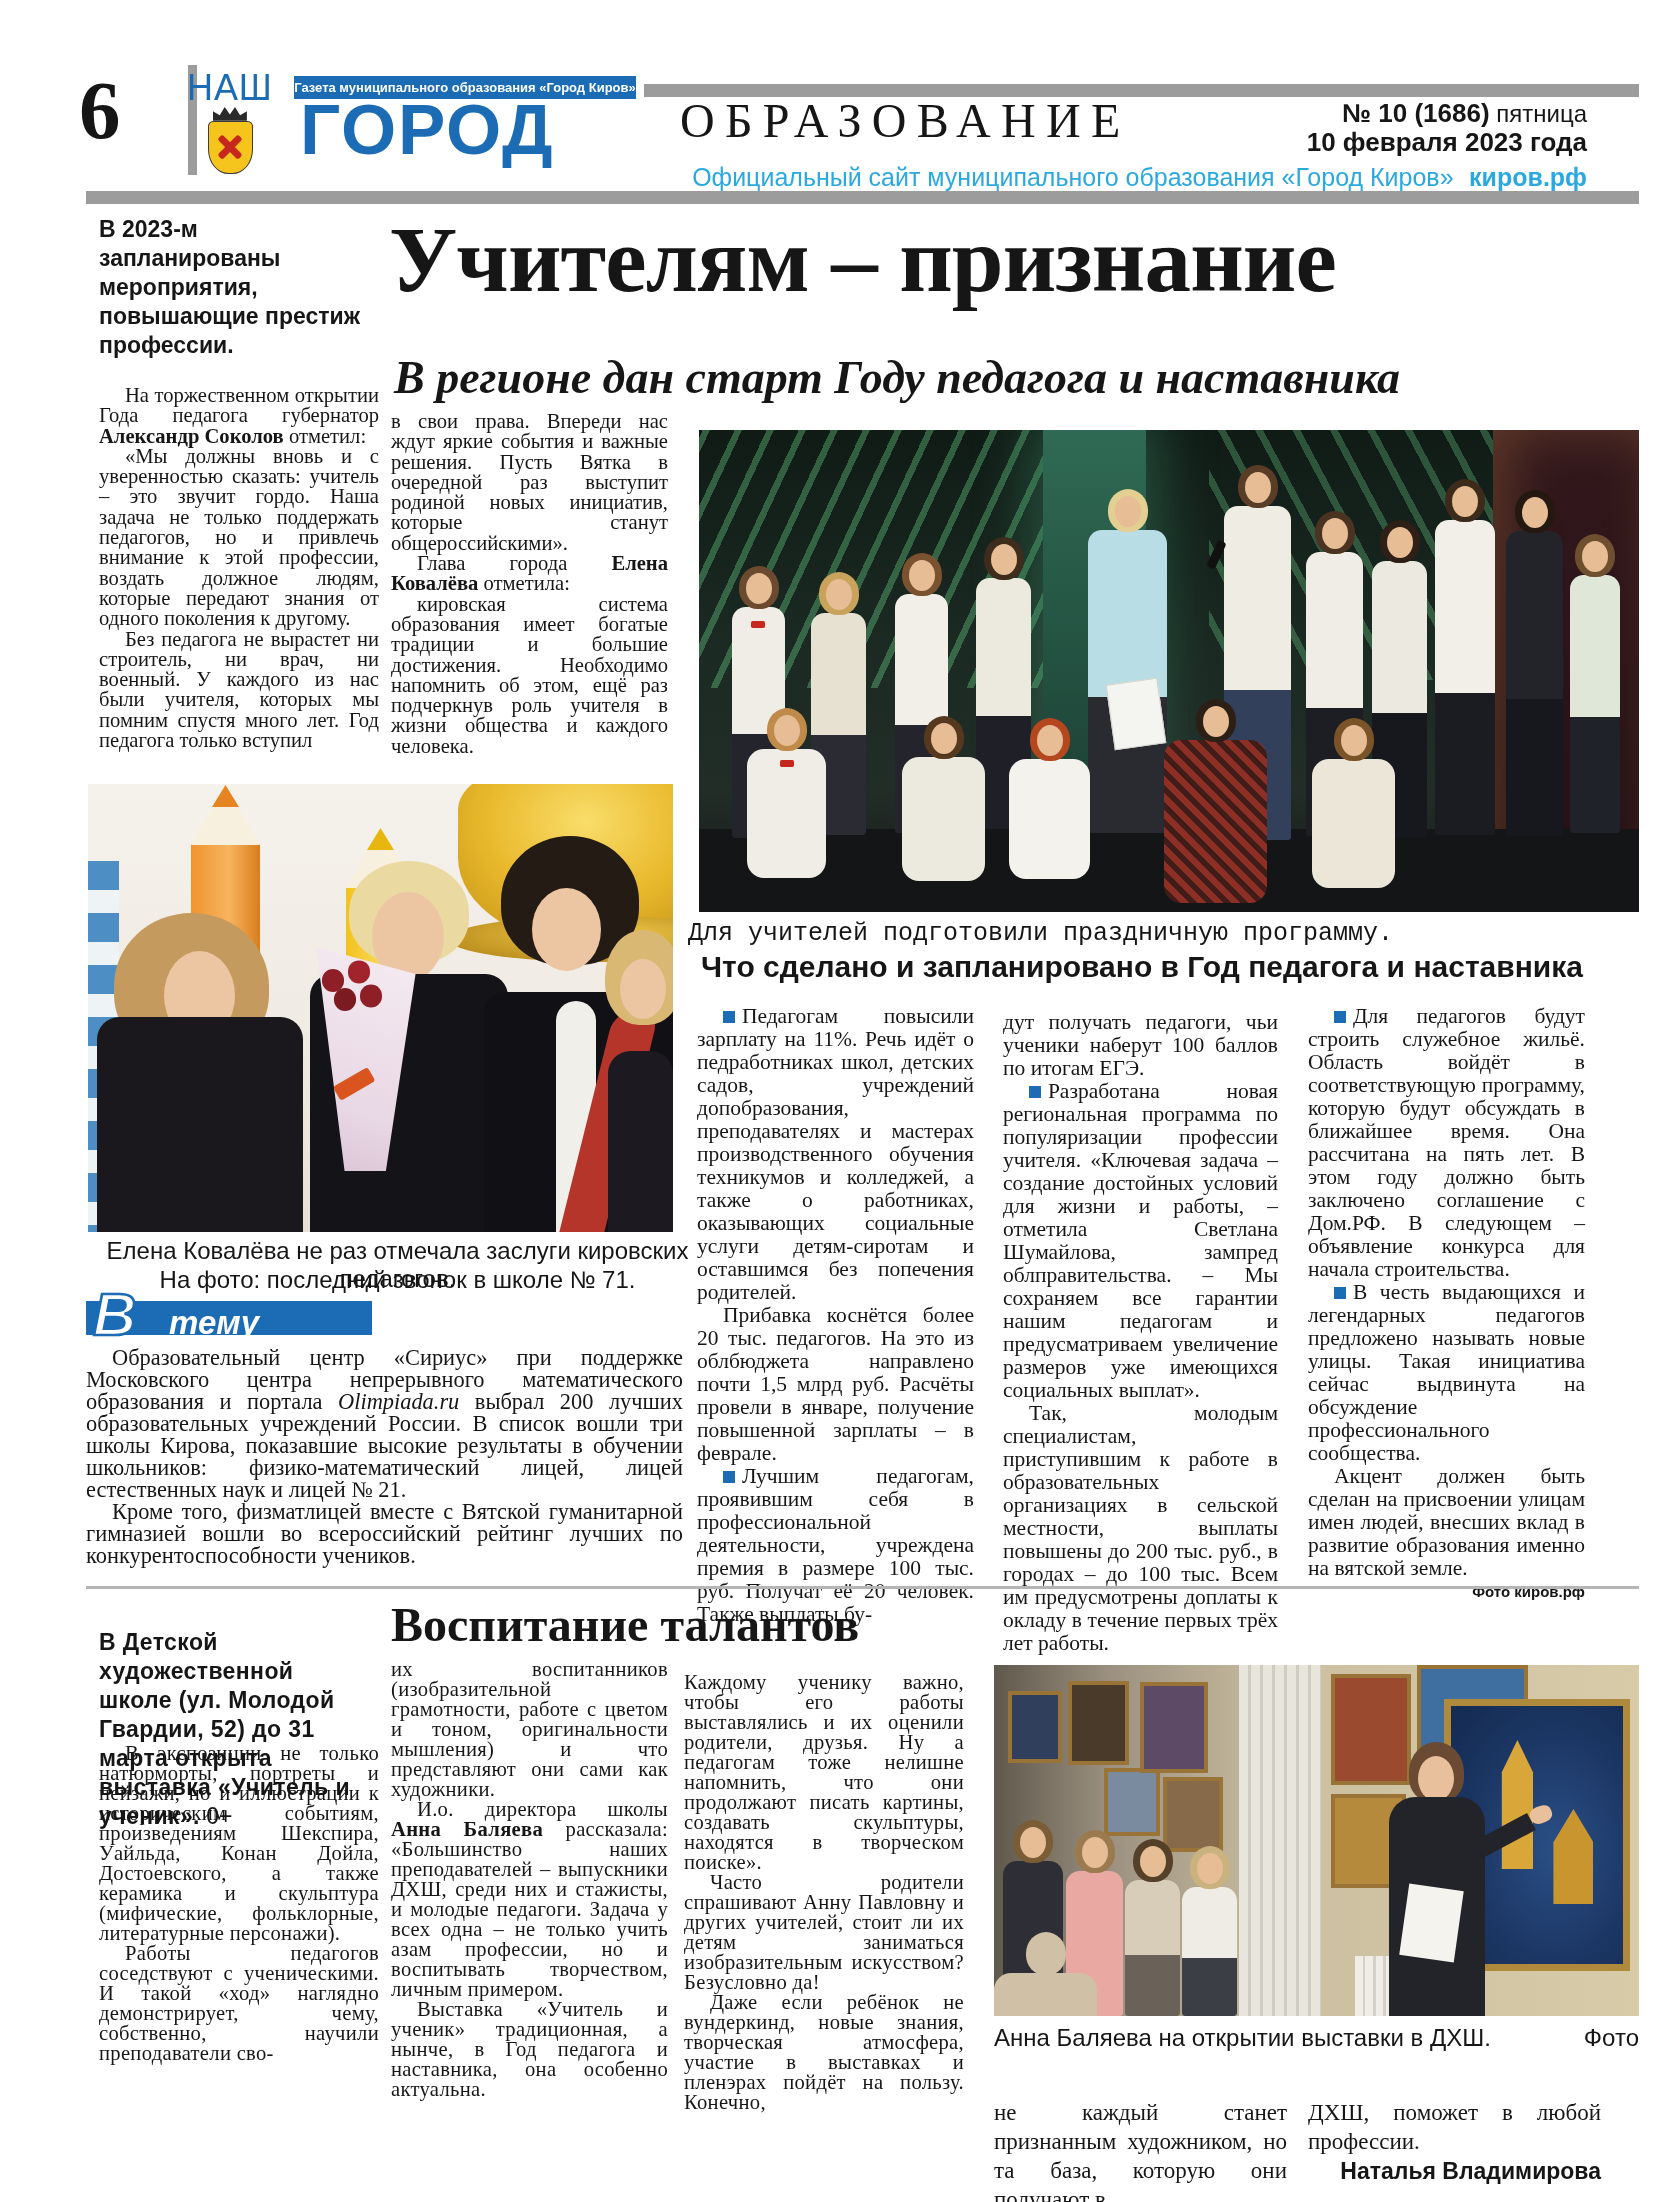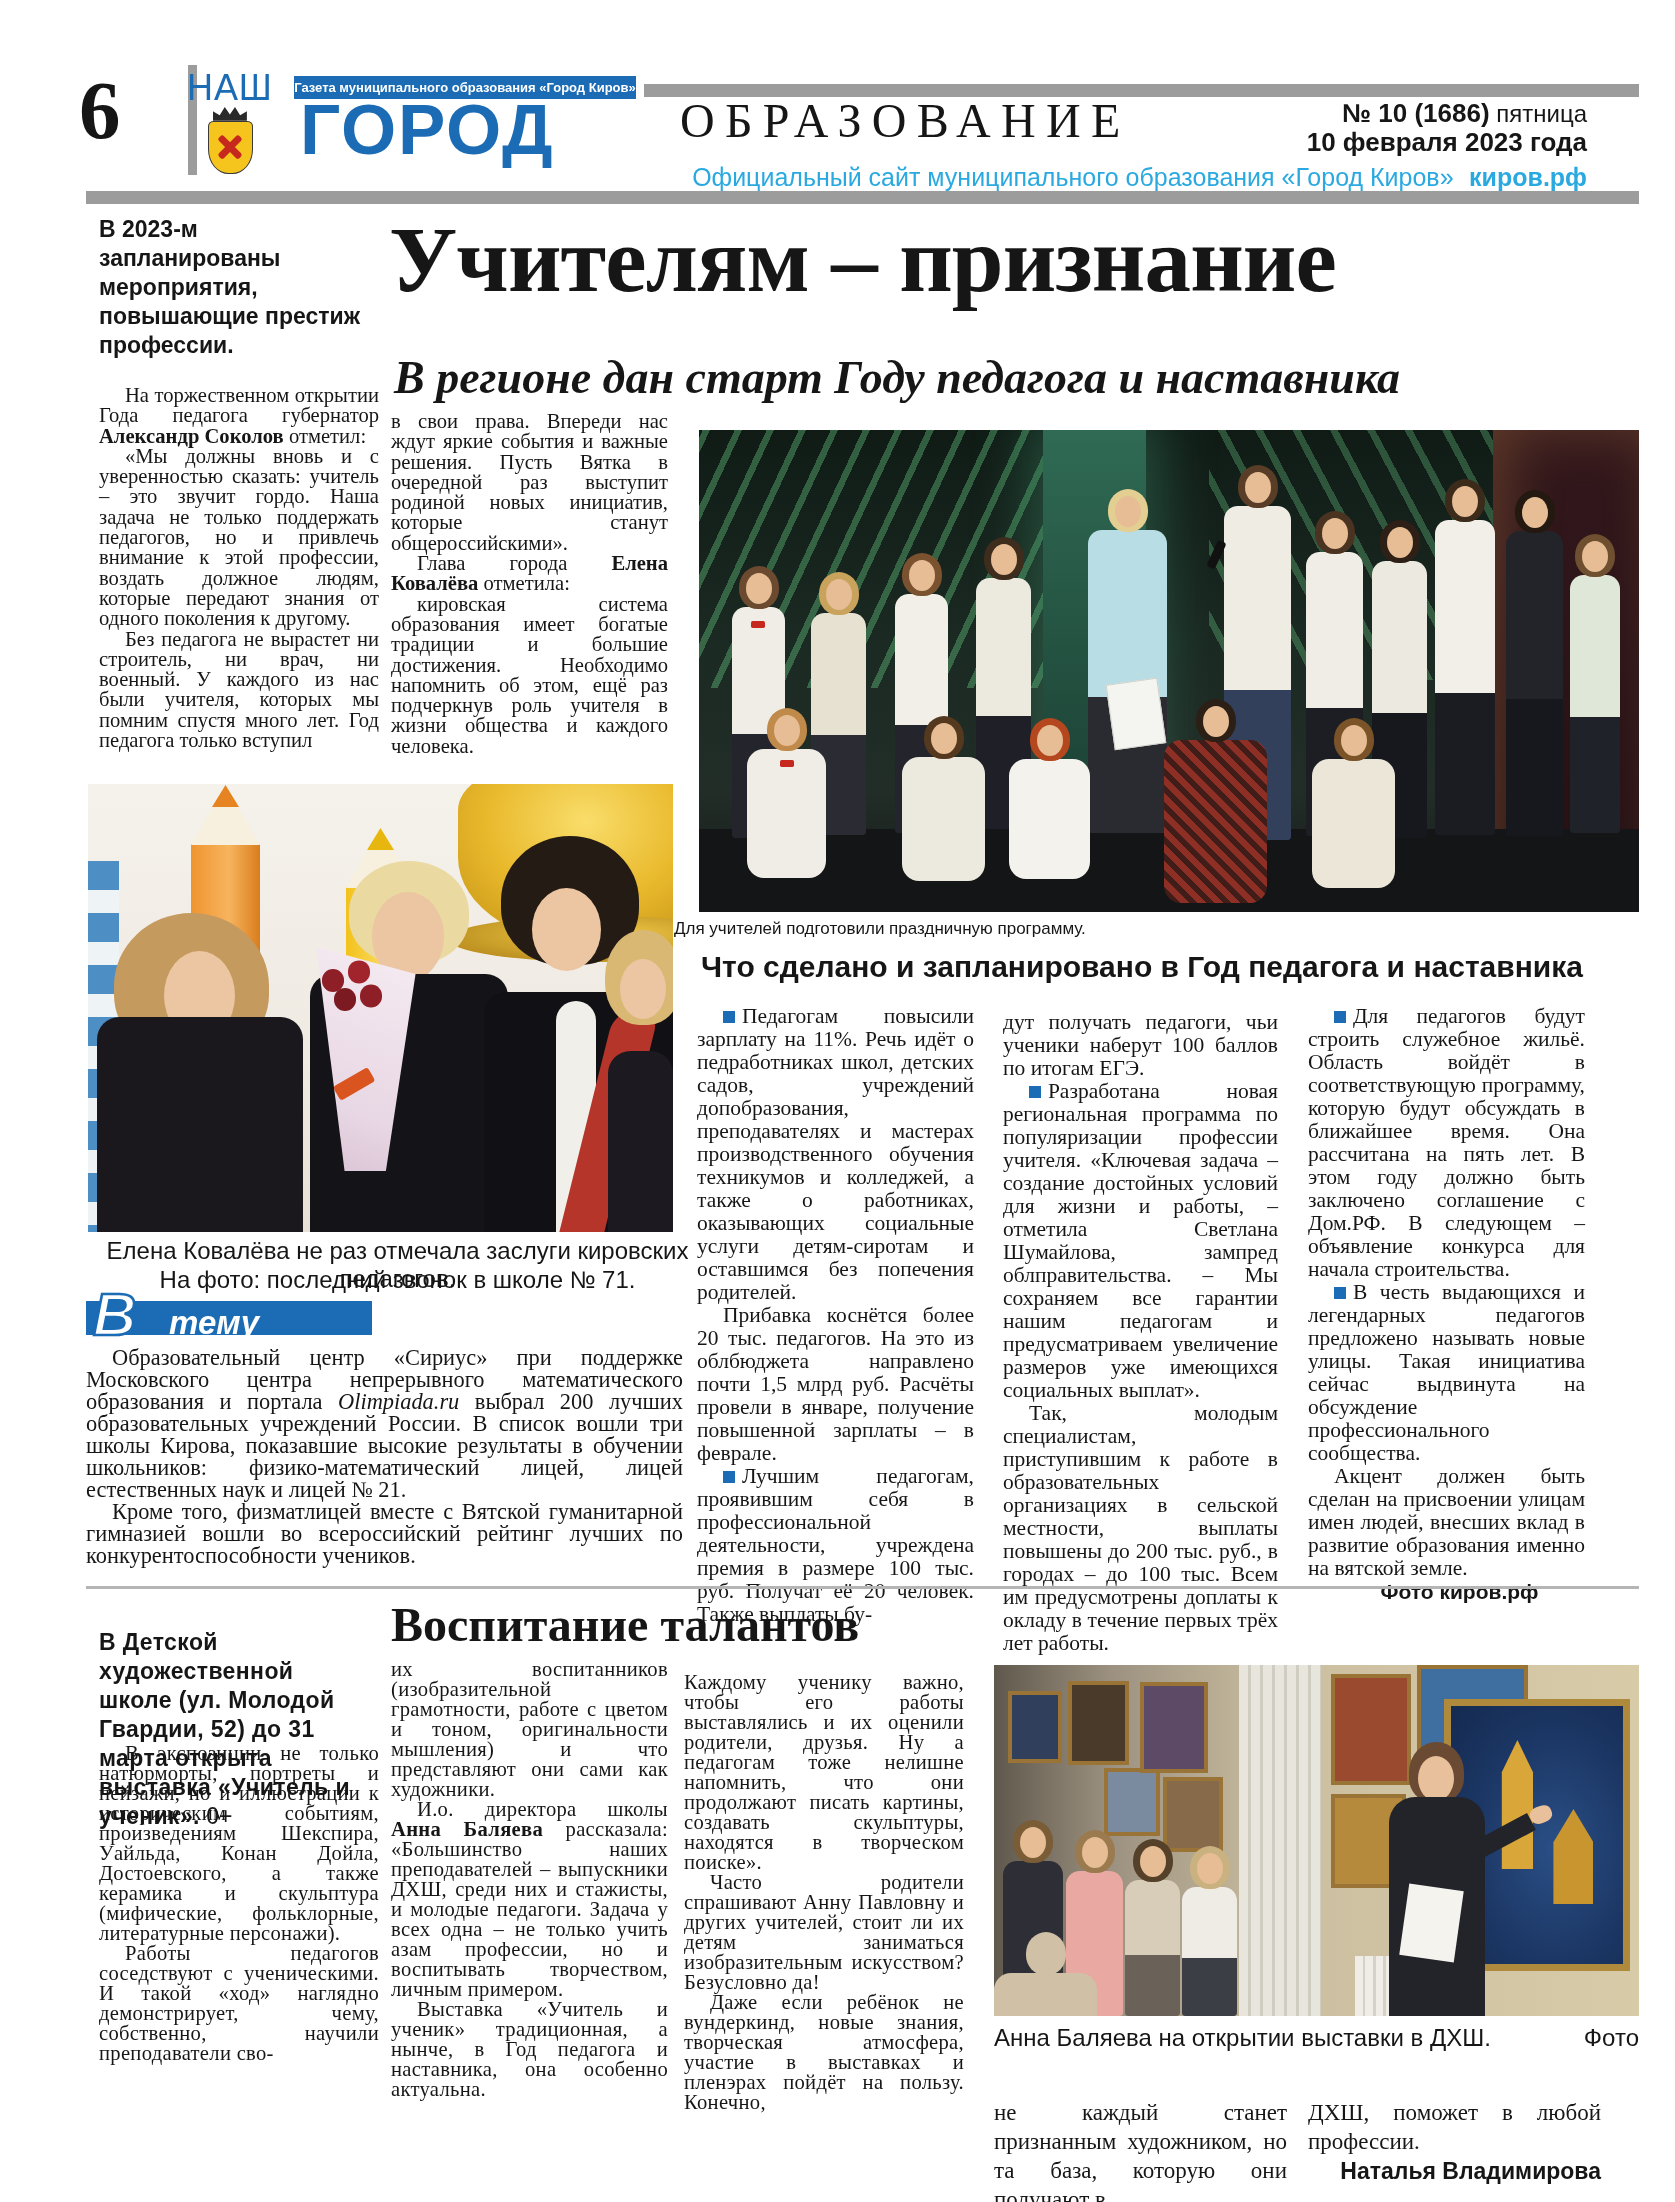--- a/index.html
+++ b/index.html
@@ -55,31 +55,31 @@
       background:linear-gradient(to bottom,var(--shirt,#efece4) 0 55%,var(--legs,#23242c) 55% 100%);}
   .pers::before{content:"";position:absolute;top:-41px;left:50%;transform:translateX(-50%);
       width:40px;height:43px;border-radius:50% 50% 46% 46%;background:var(--hair,#5a3d28);}
   .pers::after{content:"";position:absolute;top:-34px;left:50%;transform:translateX(-50%);
       width:26px;height:31px;border-radius:50%;background:var(--skin,#e6bd95);}
   .pers.sit{border-radius:17px;background:var(--shirt,#efece4);}
   .pers.plaid{background:repeating-linear-gradient(45deg,#8e2f26 0 6px,#401d18 6px 12px);}
   .bow{position:absolute;width:13.8px;height:6.9px;background:#c6281e;border-radius:1.7px;}
   .folder{position:absolute;background:#f4f4f0;border:0.9px solid #cfcfc8;}
   .mic{position:absolute;width:8.6px;height:29px;background:#111;border-radius:3.4px;transform:rotate(25deg);}
-  #caption-main{left:674px;top:919px;width:774px;font-family:Liberation Sans, sans-serif;font-size:17px;}
+  #caption-main{left:688px;top:919px;width:774px;font-family:Liberation Mono, monospace;font-size:25px;}
   
   #prog-title{left:697px;top:950px;width:890px;text-align:center;font-family:"Liberation Sans",sans-serif;font-weight:bold;font-size:30px;}
   .progcol{font-size:21.5px;line-height:23px;text-align:justify;}
   .progcol p{margin:0;text-indent:26px;}
   .progcol p.noind{text-indent:0;}
   #prog-colA{left:697px;top:1005px;width:277px;}
   #prog-colB{left:1003px;top:1005px;width:275px;margin-top:6px;}
   #prog-colC{left:1308px;top:1005px;width:277px;}
   .bullet{display:inline-block;width:12px;height:12px;background:#1b6cb5;margin-right:6.9px;vertical-align:baseline;}
-  .credit{font-family:"Liberation Sans",sans-serif;font-weight:bold;font-size:21px;text-align:center;text-indent:0;margin-top:3.4px;}
+  .credit{font-family:"Liberation Sans",sans-serif;font-weight:bold;font-size:15px;text-align:right;text-indent:0;margin-top:3.4px;}
   
   #photo-left{left:88px;top:784px;width:585px;height:448px;background:linear-gradient(180deg,#f5f2ec 0%,#efeae2 60%,#e7e0d6 100%);}
   .pencil{position:absolute;top:60px;width:69px;height:396px;}
   .pencil .tip{position:absolute;top:-59px;left:0;width:100%;height:60px;background:#f7f0df;
       clip-path:polygon(50% 0,100% 100%,0 100%);}
   .pencil .lead{position:absolute;top:-59px;left:30%;width:40%;height:22.4px;clip-path:polygon(50% 0,100% 100%,0 100%);}
   #bell{position:absolute;left:370px;top:-17px;width:284px;height:181px;
       background:radial-gradient(ellipse at 45% 30%,#f9dd6a 0%,#e9b92c 45%,#b9860f 100%);
       border-radius:24% 24% 50% 50%;}
   #bell::after{content:"";position:absolute;left:-10.3px;bottom:-13.8px;width:305px;height:46px;border-radius:50%;

